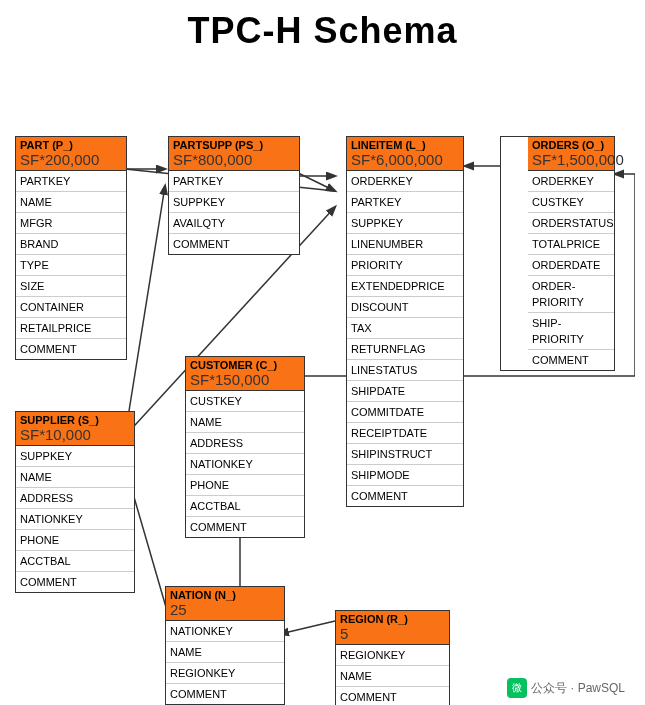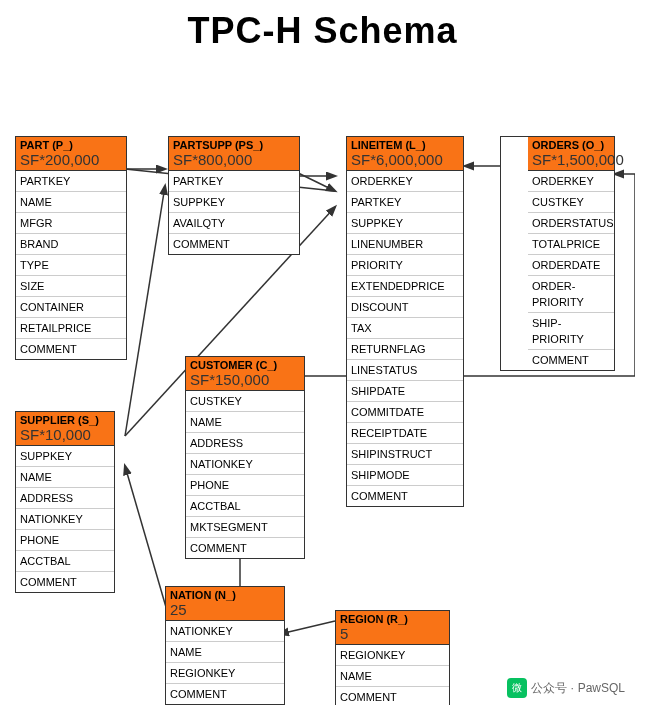--- a/index.html
+++ b/index.html
@@ -142,21 +142,21 @@
       <div class="table-row">NAME</div>
       <div class="table-row">MFGR</div>
       <div class="table-row">BRAND</div>
       <div class="table-row">TYPE</div>
       <div class="table-row">SIZE</div>
       <div class="table-row">CONTAINER</div>
       <div class="table-row">RETAILPRICE</div>
       <div class="table-row">COMMENT</div>
     </div>
 
-    <div class="table-box" style="left:5px;top:335px;width:100px;">
+    <div class="table-box" style="left:5px;top:335px;width:120px;">
       <div class="table-header">
         <div>SUPPLIER (S_)</div>
         <div class="table-subheader">SF*10,000</div>
       </div>
       <div class="table-row">SUPPKEY</div>
       <div class="table-row">NAME</div>
       <div class="table-row">ADDRESS</div>
       <div class="table-row">NATIONKEY</div>
       <div class="table-row">PHONE</div>
       <div class="table-row">ACCTBAL</div>
@@ -178,21 +178,20 @@
       <div class="table-header">
         <div>CUSTOMER (C_)</div>
         <div class="table-subheader">SF*150,000</div>
       </div>
       <div class="table-row">CUSTKEY</div>
       <div class="table-row">NAME</div>
       <div class="table-row">ADDRESS</div>
       <div class="table-row">NATIONKEY</div>
       <div class="table-row">PHONE</div>
       <div class="table-row">ACCTBAL</div>
-      <div class="table-row">MKTSEGMENT</div>
       <div class="table-row">COMMENT</div>
     </div>
 
     <div class="table-box" style="left:155px;top:510px;width:120px;">
       <div class="table-header">
         <div>NATION (N_)</div>
         <div class="table-subheader">25</div>
       </div>
       <div class="table-row">NATIONKEY</div>
       <div class="table-row">NAME</div>

